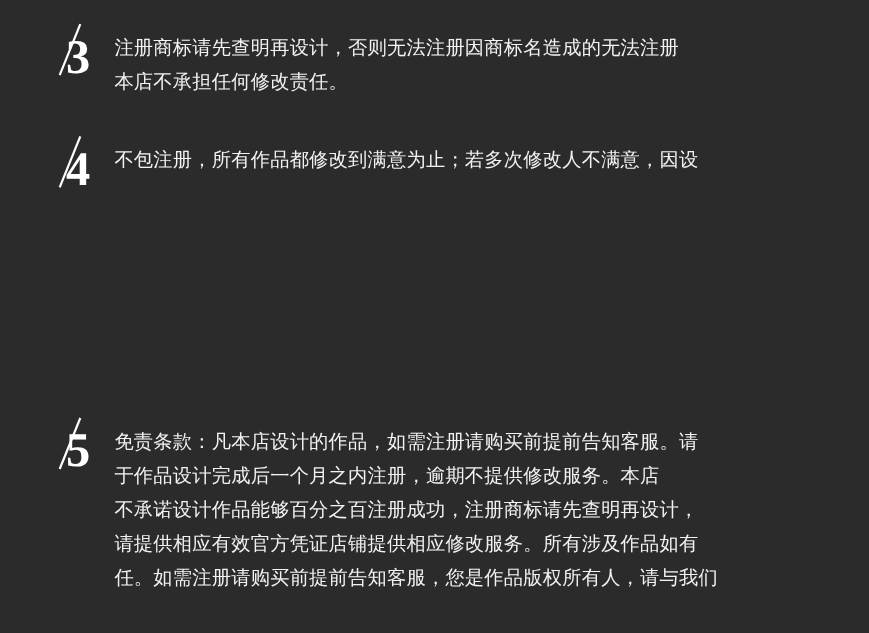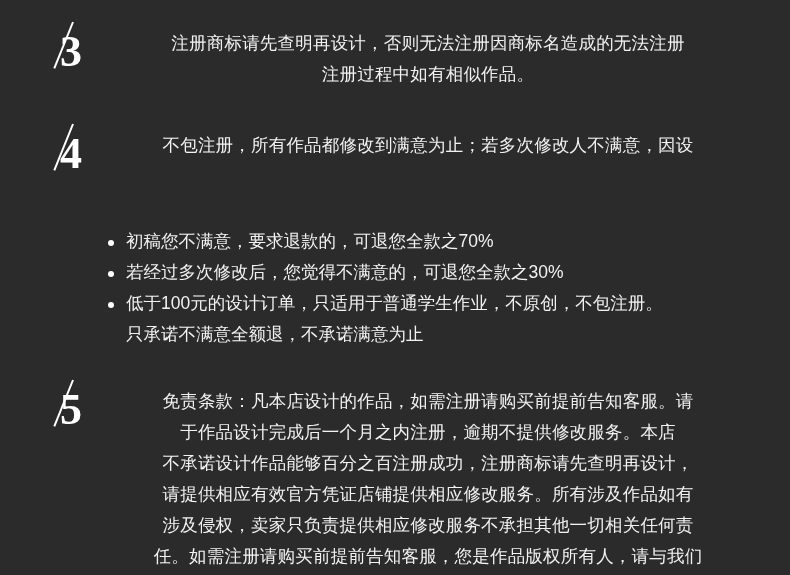--- a/index.html
+++ b/index.html
@@ -55,21 +55,20 @@
   .body-text {
     flex: 1 1 auto;
     font-size: 17.5px;
     line-height: 31px;
     letter-spacing: 0.2px;
     color: #f2f2f2;
     padding-top: 6px;
   }
   .body-text p {
     margin: 0;
-    text-align: center;
   }
   ul.bullets {
     list-style: none;
     margin: 0;
     padding: 0;
   }
   ul.bullets li {
     position: relative;
     padding-left: 22px;
     font-size: 17.5px;
@@ -96,51 +95,42 @@
 
 <div class="page">
 
   <div class="section sec3">
     <div class="num-block">
       <div class="num-slash"></div>
       <div class="num-digit">3</div>
     </div>
     <div class="body-text">
       <p>注册商标请先查明再设计，否则无法注册因商标名造成的无法注册</p>
-      <p>注册过程中如有相似作品。</p>
+      <p>本店不承担任何修改责任。</p>
     </div>
   </div>
 
   <div class="section sec4">
     <div class="num-block">
       <div class="num-slash"></div>
       <div class="num-digit">4</div>
     </div>
     <div class="body-text">
       <p>不包注册，所有作品都修改到满意为止；若多次修改人不满意，因设</p>
     </div>
   </div>
 
-  <ul class="bullets sec4-bullets">
-    <li>初稿您不满意，要求退款的，可退您全款之70%</li>
-    <li>若经过多次修改后，您觉得不满意的，可退您全款之30%</li>
-    <li>
-      <span>低于100元的设计订单，只适用于普通学生作业，不原创，不包注册。</span><br>
-      <span>只承诺不满意全额退，不承诺满意为止</span>
-    </li>
-  </ul>
 
   <div class="section sec5">
     <div class="num-block">
       <div class="num-slash"></div>
       <div class="num-digit">5</div>
     </div>
     <div class="body-text">
       <p>免责条款：凡本店设计的作品，如需注册请购买前提前告知客服。请</p>
       <p>于作品设计完成后一个月之内注册，逾期不提供修改服务。本店</p>
       <p>不承诺设计作品能够百分之百注册成功，注册商标请先查明再设计，</p>
       <p>请提供相应有效官方凭证店铺提供相应修改服务。所有涉及作品如有</p>
-      <p>涉及侵权，卖家只负责提供相应修改服务不承担其他一切相关任何责</p>
       <p>任。如需注册请购买前提前告知客服，您是作品版权所有人，请与我们</p>
     </div>
   </div>
 
 </div>
 
 </body></html>

